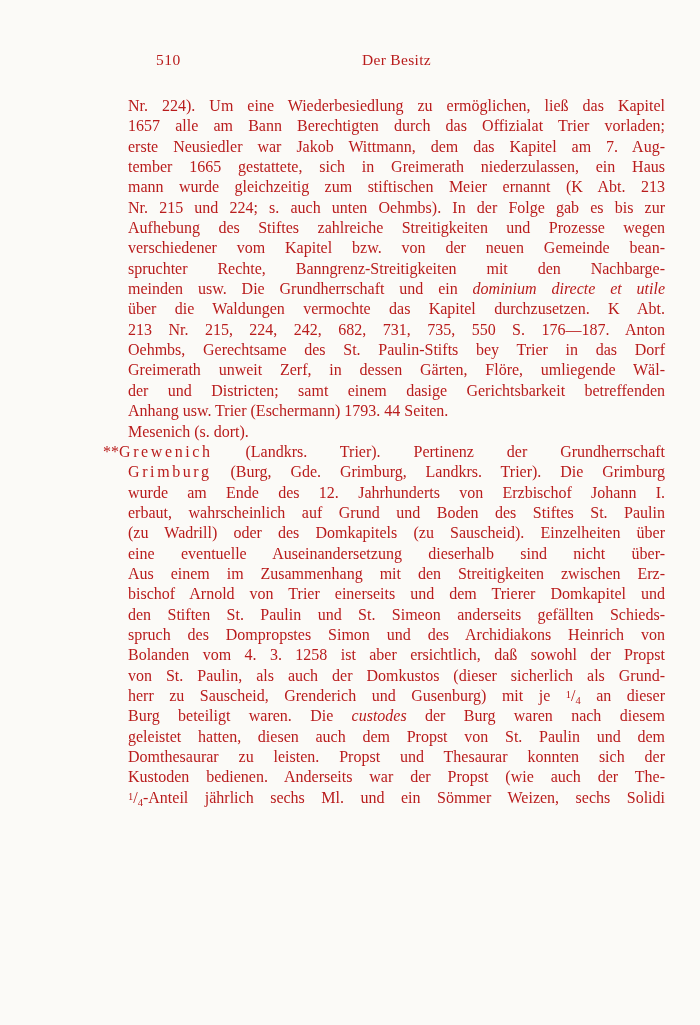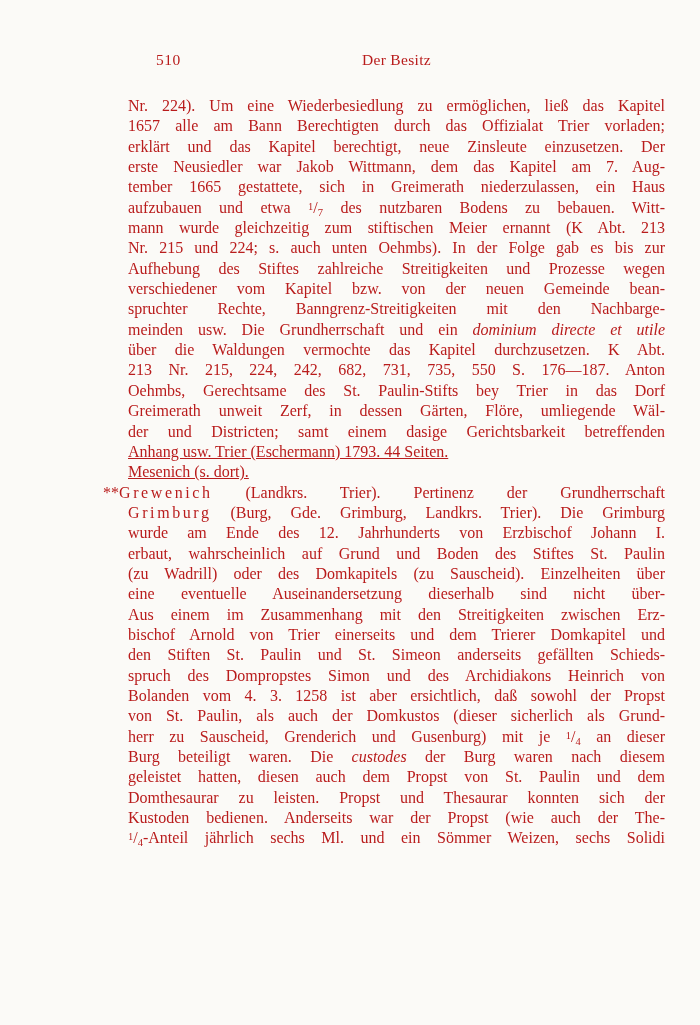--- a/index.html
+++ b/index.html
@@ -47,21 +47,20 @@
   .line {
     height: 20.35px;
     white-space: normal;
   }
   .line.j {
     text-align: justify;
     text-align-last: justify;
   }
   .line.l {
     text-align: left;
-    text-decoration: underline;
   }
   .line.out {
     text-indent: -25px;
   }
   .it { font-style: italic; }
   .sp { letter-spacing: 2.6px; }
   .frac { letter-spacing: 0; }
   .frac sup {
     font-size: 10.5px;
     vertical-align: 3.5px;
@@ -77,24 +76,22 @@
 <body>
 
 <div class="page">
   <div class="header">
     <span class="pagenum">510</span>
     <span class="runtitle">Der Besitz</span>
   </div>
   <div class="textblock">
       <div class="line j"><span class="n">Nr. 224). Um eine Wiederbesiedlung zu ermöglichen, ließ das Kapitel</span></div>
       <div class="line j"><span class="n">1657 alle am Bann Berechtigten durch das Offizialat Trier vorladen;</span></div>
-      <div class="line j"><span class="n">erklärt und das Kapitel berechtigt, neue Zinsleute einzusetzen. Der</span></div>
       <div class="line j"><span class="n">erste Neusiedler war Jakob Wittmann, dem das Kapitel am 7. Aug-</span></div>
       <div class="line j"><span class="n">tember 1665 gestattete, sich in Greimerath niederzulassen, ein Haus</span></div>
-      <div class="line j"><span class="n">aufzubauen und etwa </span><span class="frac"><sup>1</sup>/<sub>7</sub></span><span class="n"> des nutzbaren Bodens zu bebauen. Witt-</span></div>
       <div class="line j"><span class="n">mann wurde gleichzeitig zum stiftischen Meier ernannt (K Abt. 213</span></div>
       <div class="line j"><span class="n">Nr. 215 und 224; s. auch unten Oehmbs). In der Folge gab es bis zur</span></div>
       <div class="line j"><span class="n">Aufhebung des Stiftes zahlreiche Streitigkeiten und Prozesse wegen</span></div>
       <div class="line j"><span class="n">verschiedener vom Kapitel bzw. von der neuen Gemeinde bean-</span></div>
       <div class="line j"><span class="n">spruchter Rechte, Banngrenz-Streitigkeiten mit den Nachbarge-</span></div>
       <div class="line j"><span class="n">meinden usw. Die Grundherrschaft und ein </span><span class="it">dominium directe et utile</span></div>
       <div class="line j"><span class="n">über die Waldungen vermochte das Kapitel durchzusetzen. K Abt.</span></div>
       <div class="line j"><span class="n">213 Nr. 215, 224, 242, 682, 731, 735, 550 S. 176—187. Anton</span></div>
       <div class="line j"><span class="n">Oehmbs, Gerechtsame des St. Paulin-Stifts bey Trier in das Dorf</span></div>
       <div class="line j"><span class="n">Greimerath unweit Zerf, in dessen Gärten, Flöre, umliegende Wäl-</span></div>

